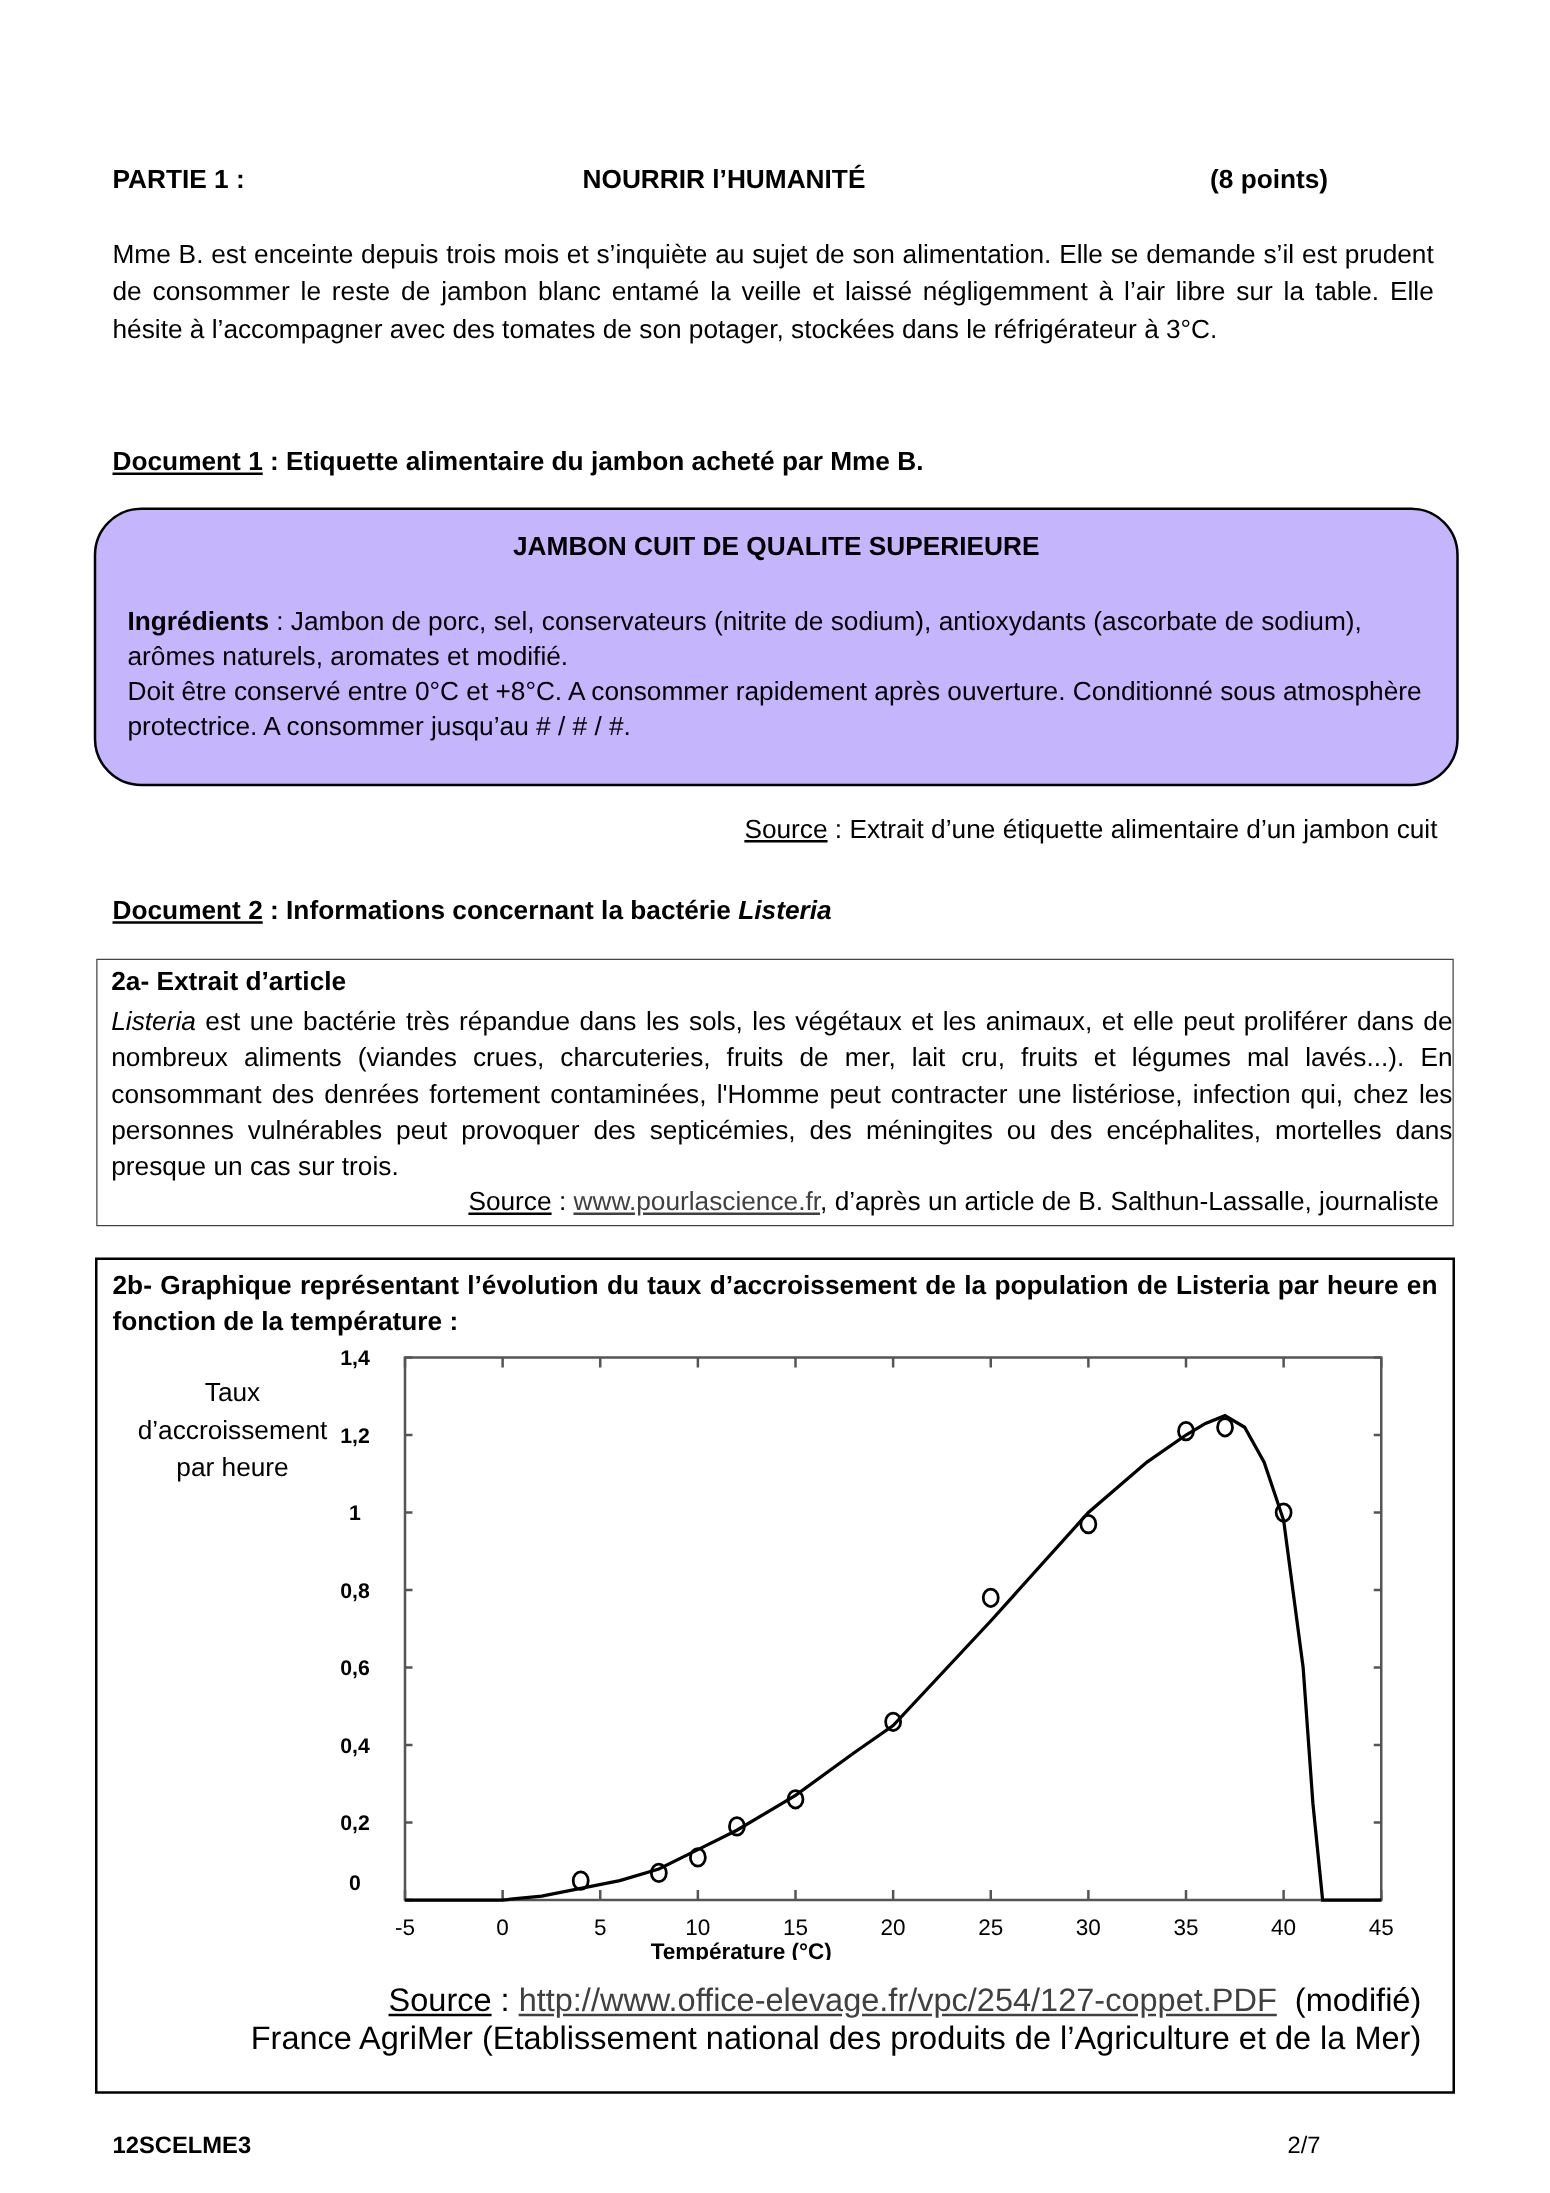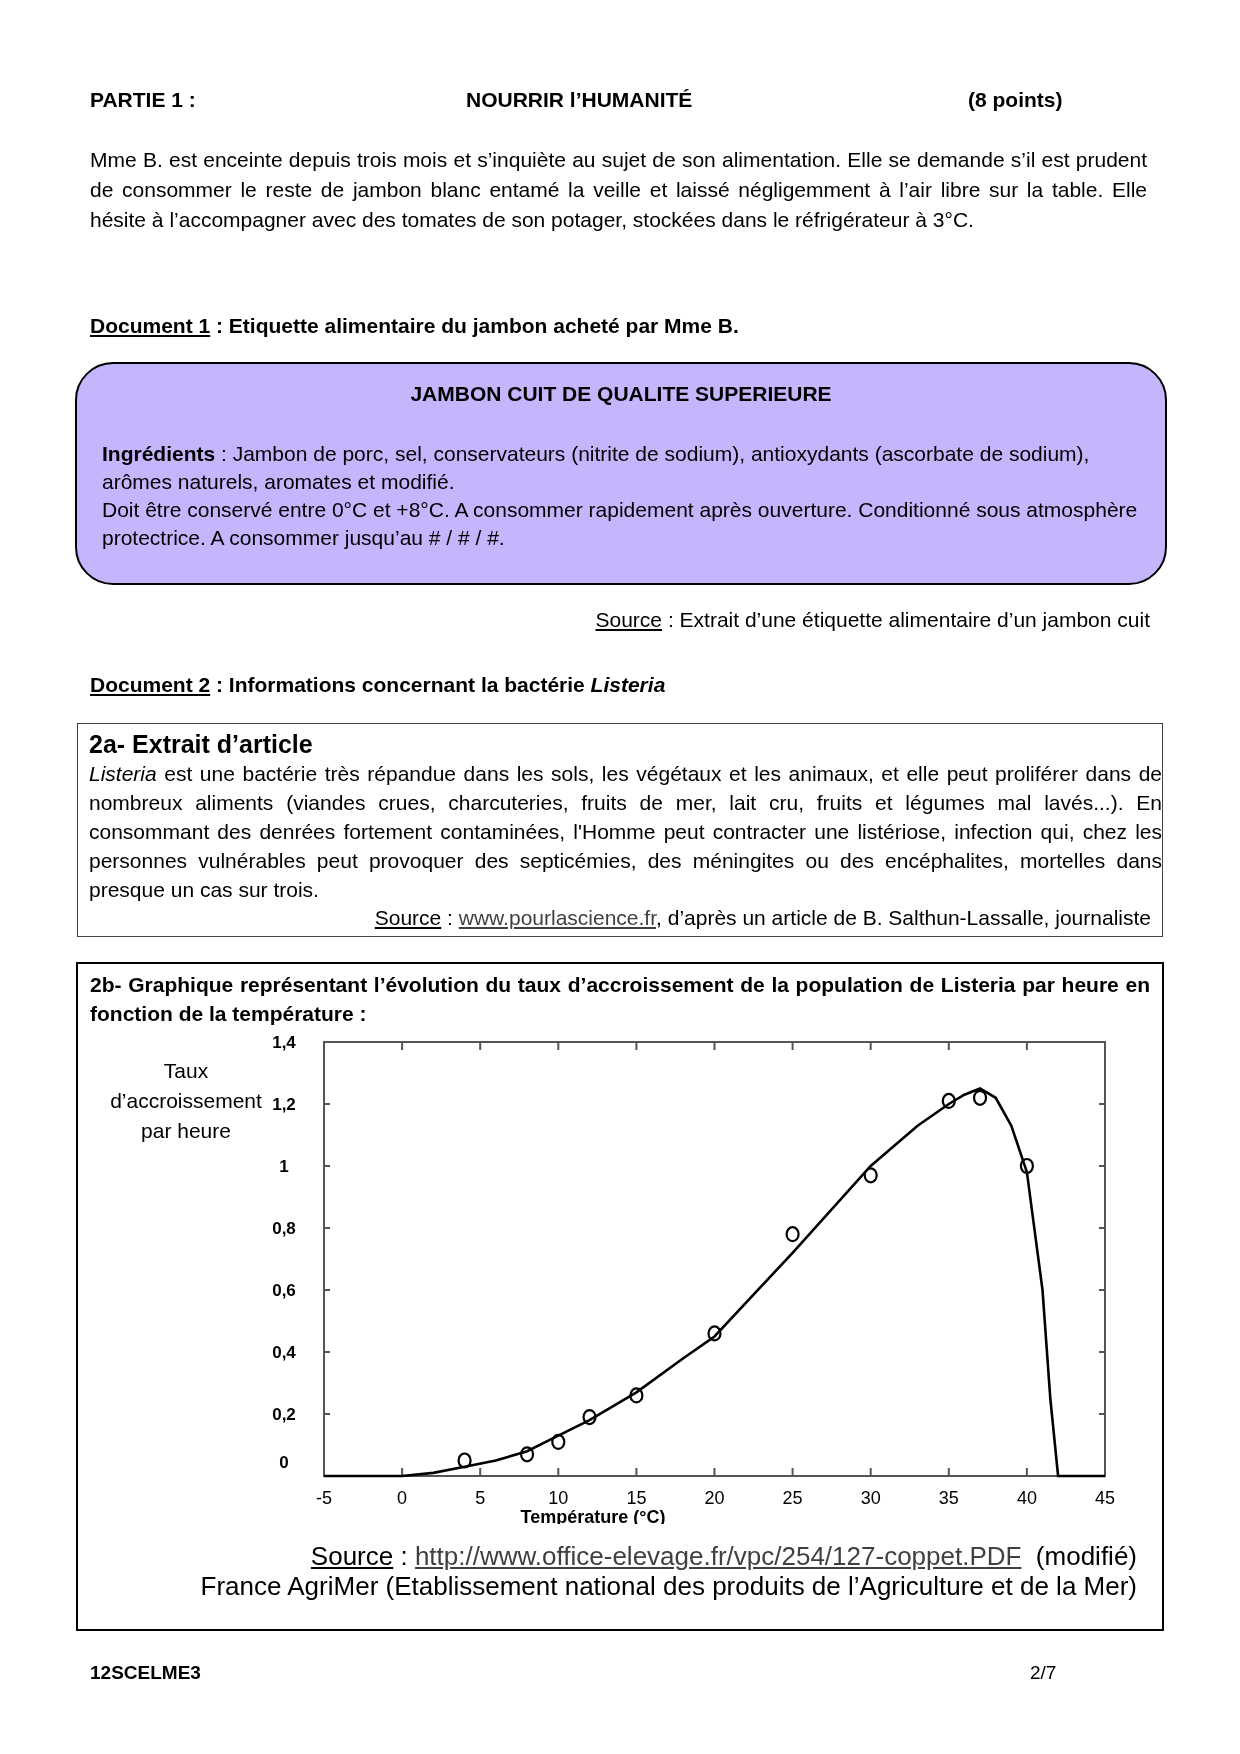--- a/index.html
+++ b/index.html
@@ -1,30 +1,30 @@
 <!DOCTYPE html>
 <html><head>
 <meta charset="utf-8">
 <style>
   html, body { margin:0; padding:0; background:#ffffff; }
   body { width:1240px; height:1754px; position:relative; font-family:"Liberation Sans", sans-serif; color:#000; }
-  .abs { position:absolute; }
+  .abs { position:absolute;margin-top:44px; }
   .bold { font-weight:bold; }
   .u { text-decoration:underline; }
   .link { color:#404040; text-decoration:underline; }
   .header-row { left:90px; top:88px; width:1010px; height:26px; font-size:21px; font-weight:bold; }
   .header-row span { position:absolute; top:0; }
   .intro { left:90px; top:145px; width:1057px; font-size:21px; line-height:30px; text-align:justify; }
   .doc-heading { font-size:21px; font-weight:bold; }
   .label-box { left:75px; top:362px; width:1092px; height:223px; border:2px solid #000; border-radius:38px; background:#c4b5fd; box-sizing:border-box; }
   .label-title { position:absolute; left:0; right:0; top:18px; text-align:center; font-size:21px; font-weight:bold; }
   .label-body { position:absolute; left:25px; right:25px; top:76px; font-size:21px; line-height:28px; }
   .source1 { right:90px; top:608px; font-size:21px; text-align:right; }
   .box2a { left:77px; top:723px; width:1086px; height:214px; border:1.5px solid #444; box-sizing:border-box; }
-  .box2a .title { position:absolute; left:11px; top:6px; font-size:25px; font-weight:bold; }
+  .box2a .title { position:absolute; left:11px; top:6px; font-size:21px; font-weight:bold; }
   .box2a .body { position:absolute; left:11px; right:0; top:35px; font-size:21px; line-height:29px; text-align:justify; }
   .box2a .src { position:absolute; right:11px; top:182px; font-size:21px; }
   .box2b { left:76px; top:962px; width:1088px; height:669px; border:2px solid #000; box-sizing:border-box; }
   .box2b .title { position:absolute; left:12px; top:6px; right:12px; font-size:21px; font-weight:bold; line-height:29px; text-align:justify; }
   .ylab { position:absolute; left:18px; top:92px; width:180px; text-align:center; font-size:21px; line-height:30px; }
   .src2 { position:absolute; right:25px; top:577px; text-align:right; font-size:26px; line-height:30px; }
   .footer-code { left:90px; top:1662px; font-size:19px; font-weight:bold; }
   .footer-page { left:1030px; top:1662px; font-size:19px; }
   svg text { font-family:"Liberation Sans", sans-serif; }
 </style>

